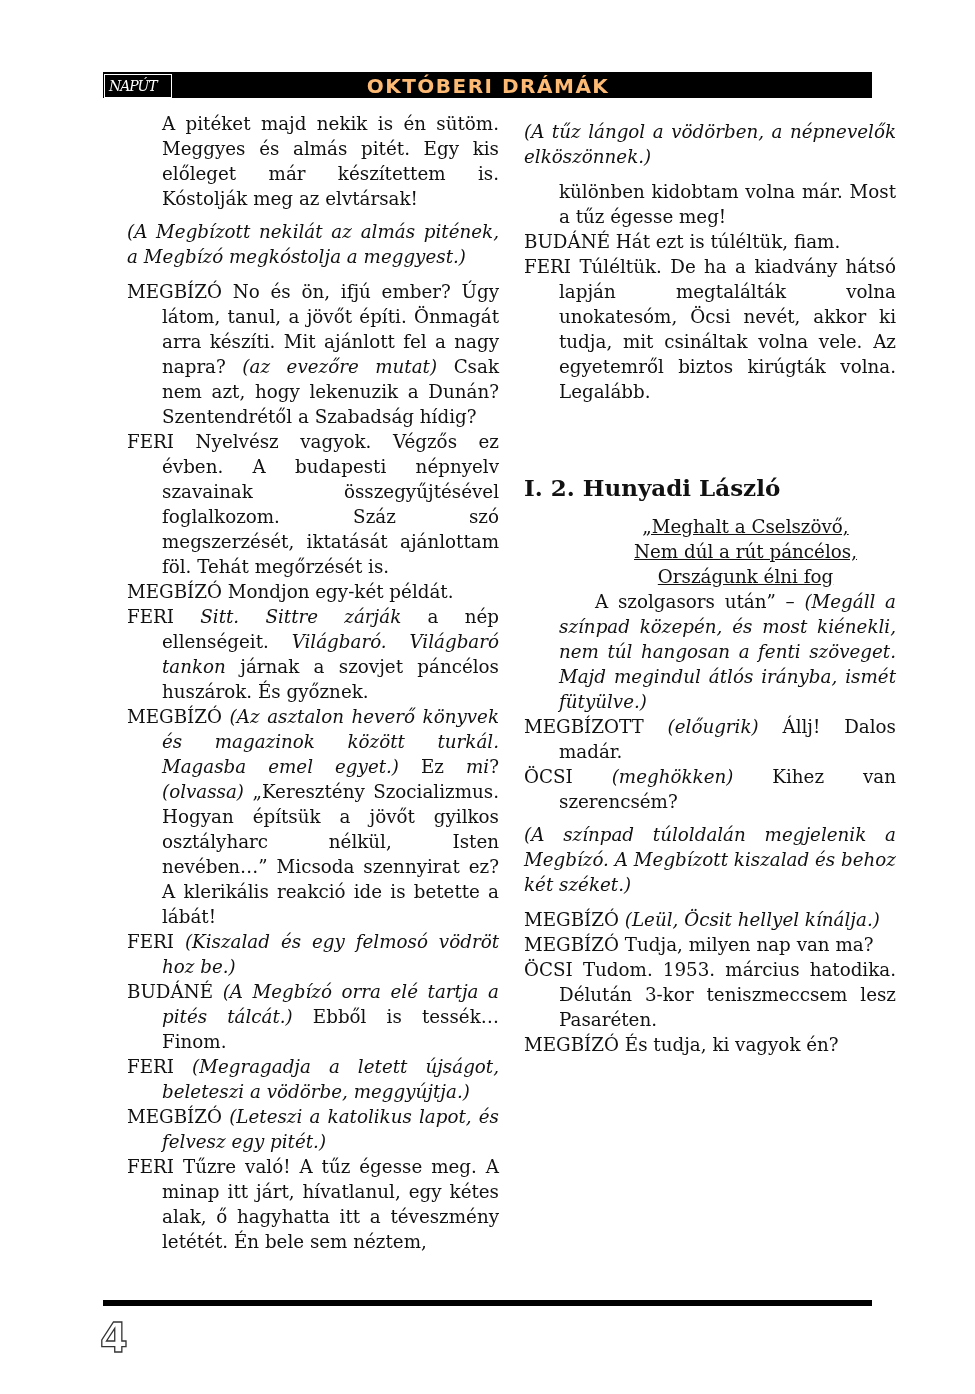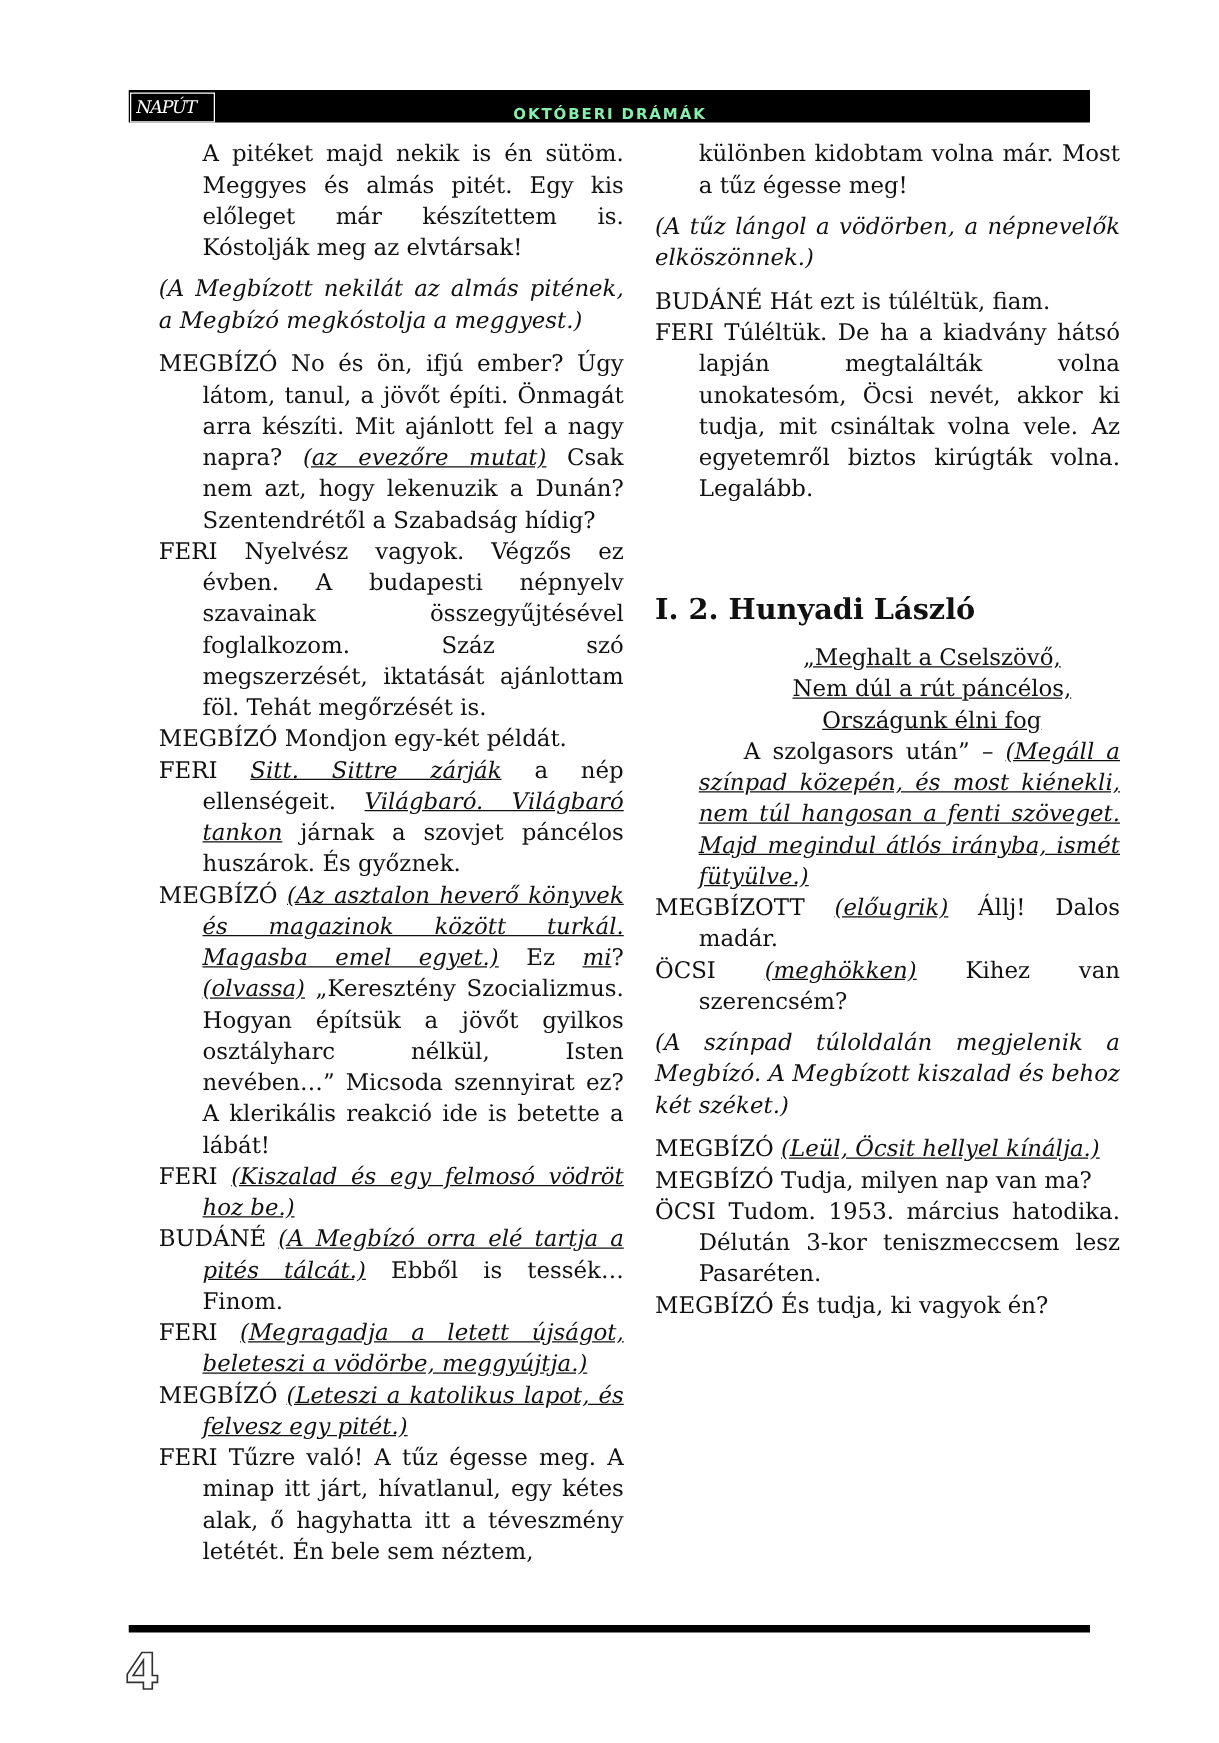--- a/index.html
+++ b/index.html
@@ -3,30 +3,30 @@
 <meta charset="utf-8">
 <style>
   html, body { margin: 0; padding: 0; background: #ffffff; }
   body { width: 975px; height: 1394px; position: relative; overflow: hidden;
          font-family: "DejaVu Serif", serif; color: #111; }
   .header { position: absolute; left: 103px; top: 72px; width: 769px; height: 26px;
             background: #000; display: flex; align-items: flex-end; }
   .logo { width: 68px; height: 24px; border: 1px solid #fff; margin-left: 1px; box-sizing: border-box;
           color: #fff; font-family: "DejaVu Serif", serif; font-style: italic; font-size: 14px;
           letter-spacing: -1px; display: flex; align-items: center; padding-left: 4px; }
-  .section-title { flex: 1; text-align: center; color: #86efac; font-family: "DejaVu Sans", sans-serif;
-                   font-weight: bold; font-size: 12px; letter-spacing: 1.5px; margin-right: 68px; }
+  .section-title { flex: 1; text-align: center; color: #fdba74; font-family: "DejaVu Sans", sans-serif;
+                   font-weight: bold; font-size: 20px; letter-spacing: 1.5px; margin-right: 68px; }
   .col { position: absolute; top: 111px; width: 372px; font-size: 18.3px; line-height: 25px; margin-left: 24px; }
   .col.left { left: 103px; }
   .col.right { left: 500px; }
   .p { margin: 0; text-align: justify; text-align-last: left; }
   .speech { padding-left: 35px; text-indent: -35px; }
   .cont { padding-left: 35px; }
   .stage { font-style: italic; margin: 8px 0 10px 0; }
-  .it { font-style: italic; text-decoration: underline; }
+  .it { font-style: italic; }
   .sp { font-variant: normal; }
   .heading { font-weight: bold; font-size: 23px; margin: 70px 0 12px 0; line-height: 28px; }
   .verse { padding-left: 71px; text-align: center; text-decoration: underline; }
   .verse-last { padding-left: 35px; text-indent: 36px; }
   .rule { position: absolute; left: 103px; top: 1300px; width: 769px; height: 6px; background: #000; }
   .pagenum { position: absolute; left: 100px; top: 1318px; font-family: "DejaVu Sans", sans-serif;
              font-weight: bold; font-size: 40px; color: #fff; -webkit-text-stroke: 1.3px #333;
              line-height: 40px; }
 </style>
 </head>
@@ -45,22 +45,22 @@
     <p class="p speech"><span class="sp">MEGBÍZÓ</span> <span>Mondjon egy-két példát.</span></p>
     <p class="p speech"><span class="sp">FERI</span> <span class="it">Sitt. Sittre zárják</span><span> a nép ellenségeit. </span><span class="it">Világbaró. Világbaró tankon</span><span> járnak a szovjet páncélos huszárok. És győznek.</span></p>
     <p class="p speech"><span class="sp">MEGBÍZÓ</span> <span class="it">(Az asztalon heverő könyvek és magazinok között turkál. Magasba emel egyet.)</span><span> Ez </span><span class="it">mi</span><span>? </span><span class="it">(olvassa)</span><span> „Keresztény Szocializmus. Hogyan építsük a jövőt gyilkos osztályharc nélkül, Isten nevében…” Micsoda szennyirat ez? A klerikális reakció ide is betette a lábát!</span></p>
     <p class="p speech"><span class="sp">FERI</span> <span class="it">(Kiszalad és egy felmosó vödröt hoz be.)</span></p>
     <p class="p speech"><span class="sp">BUDÁNÉ</span> <span class="it">(A Megbízó orra elé tartja a pités tálcát.)</span><span> Ebből is tessék… Finom.</span></p>
     <p class="p speech"><span class="sp">FERI</span> <span class="it">(Megragadja a letett újságot, beleteszi a vödörbe, meggyújtja.)</span></p>
     <p class="p speech"><span class="sp">MEGBÍZÓ</span> <span class="it">(Leteszi a katolikus lapot, és felvesz egy pitét.)</span></p>
     <p class="p speech"><span class="sp">FERI</span> <span>Tűzre való! A tűz égesse meg. A minap itt járt, hívatlanul, egy kétes alak, ő hagyhatta itt a téveszmény letétét. Én bele sem néztem,</span></p>
   </div>
 <div class="col right" id="col-right">
+    <p class="p stage">(A tűz lángol a vödörben, a népnevelők elköszönnek.)</p>
     <p class="p cont">különben kidobtam volna már. Most a tűz égesse meg!</p>
-    <p class="p stage">(A tűz lángol a vödörben, a népnevelők elköszönnek.)</p>
     <p class="p speech"><span class="sp">BUDÁNÉ</span> <span>Hát ezt is túléltük, fiam.</span></p>
     <p class="p speech"><span class="sp">FERI</span> <span>Túléltük. De ha a kiadvány hátsó lapján megtalálták volna unokatesóm, Öcsi nevét, akkor ki tudja, mit csináltak volna vele. Az egyetemről biztos kirúgták volna. Legalább.</span></p>
     <h2 class="heading">I. 2. Hunyadi László</h2>
     <div class="verse">
       <div>„Meghalt a Cselszövő,</div>
       <div>Nem dúl a rút páncélos,</div>
       <div>Országunk élni fog</div>
     </div>
     <p class="p verse-last"><span>A szolgasors után” – </span><span class="it">(Megáll a színpad közepén, és most kiénekli, nem túl hangosan a fenti szöveget. Majd megindul átlós irányba, ismét fütyülve.)</span></p>
     <p class="p speech"><span class="sp">MEGBÍZOTT</span> <span class="it">(előugrik)</span><span> Állj! Dalos madár.</span></p>

